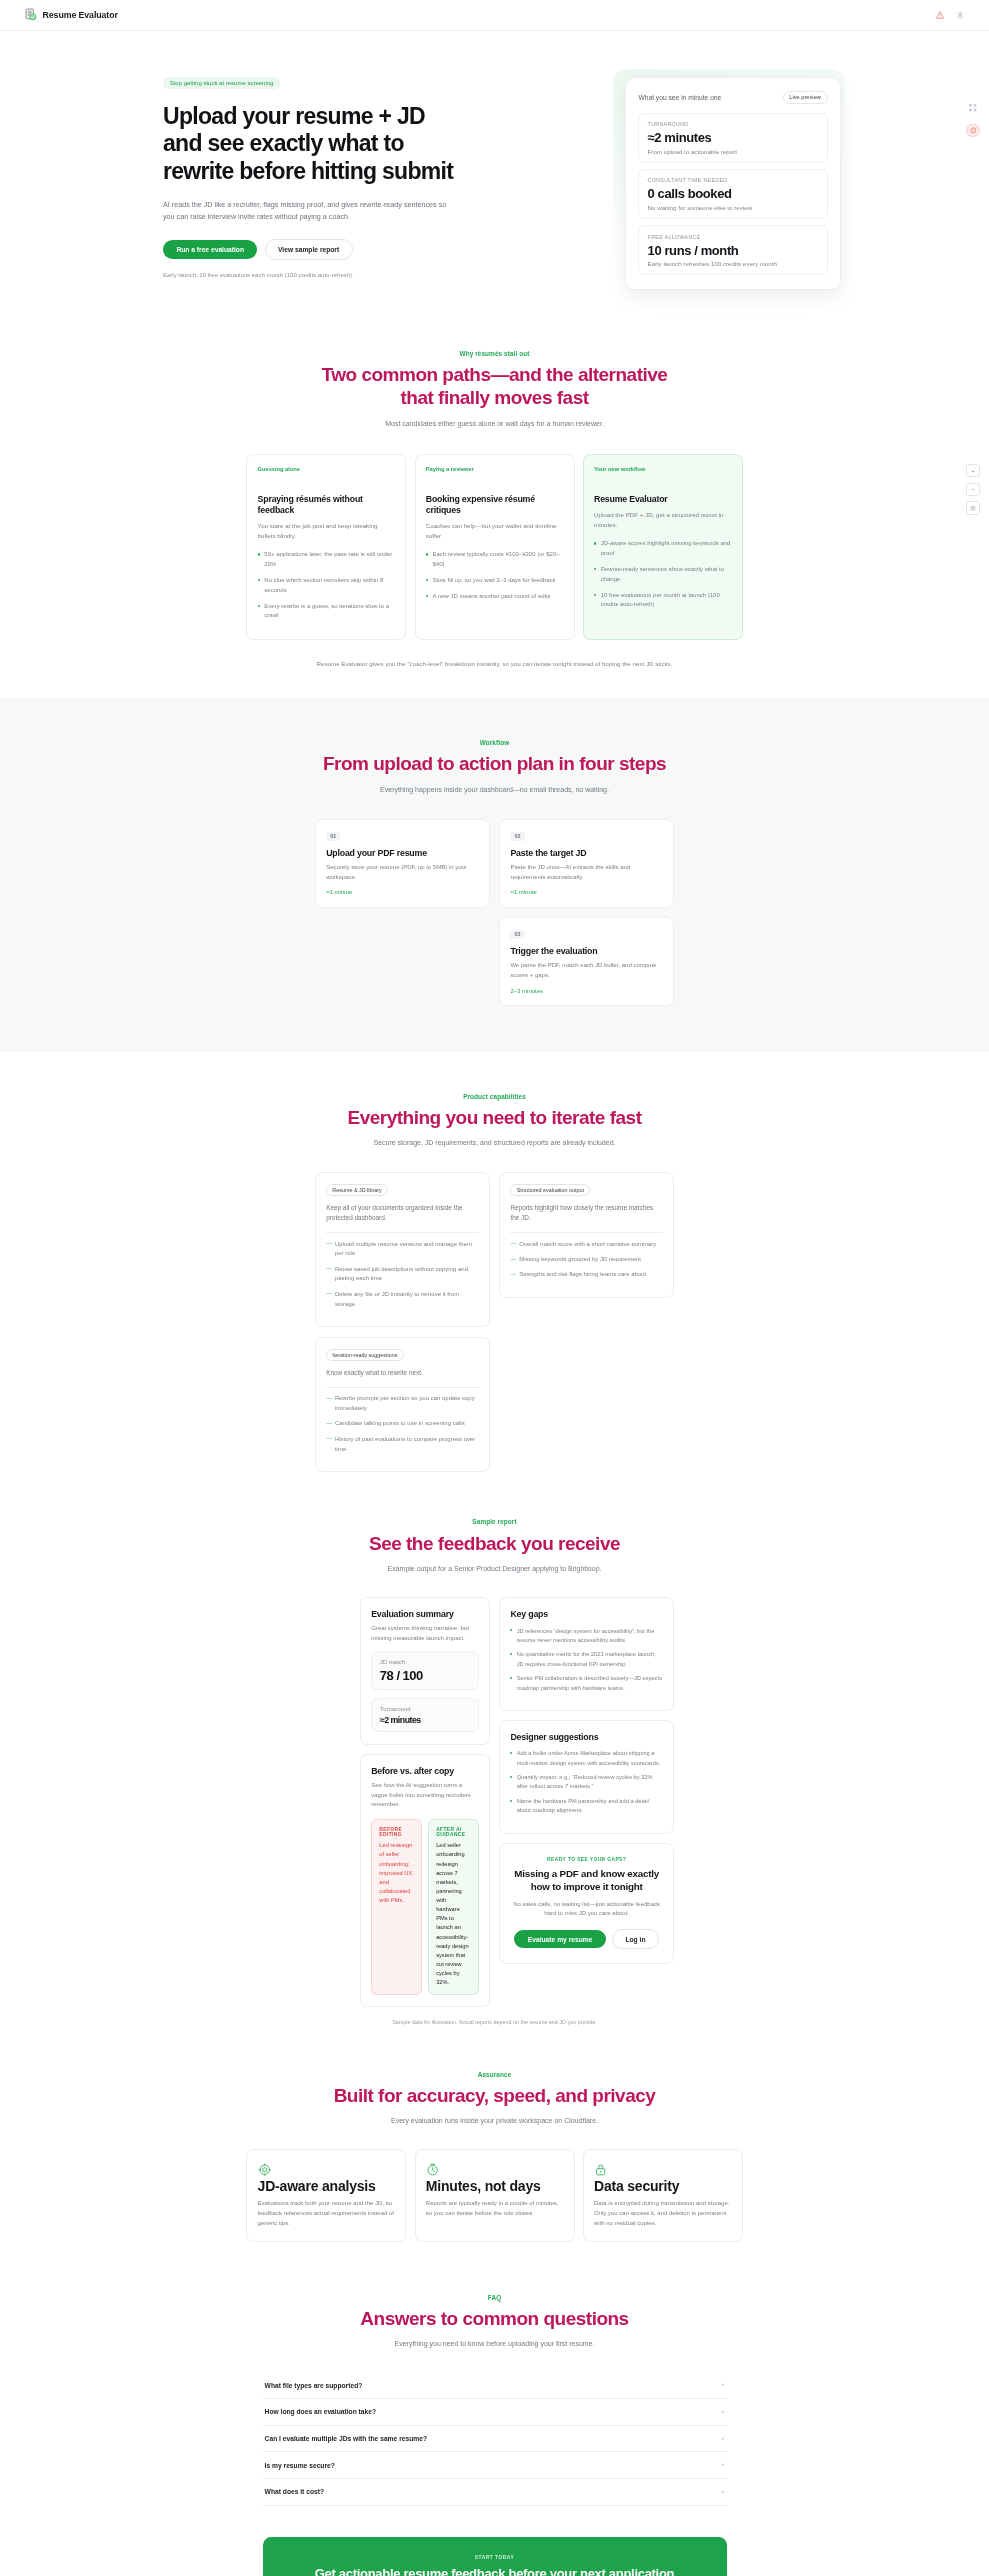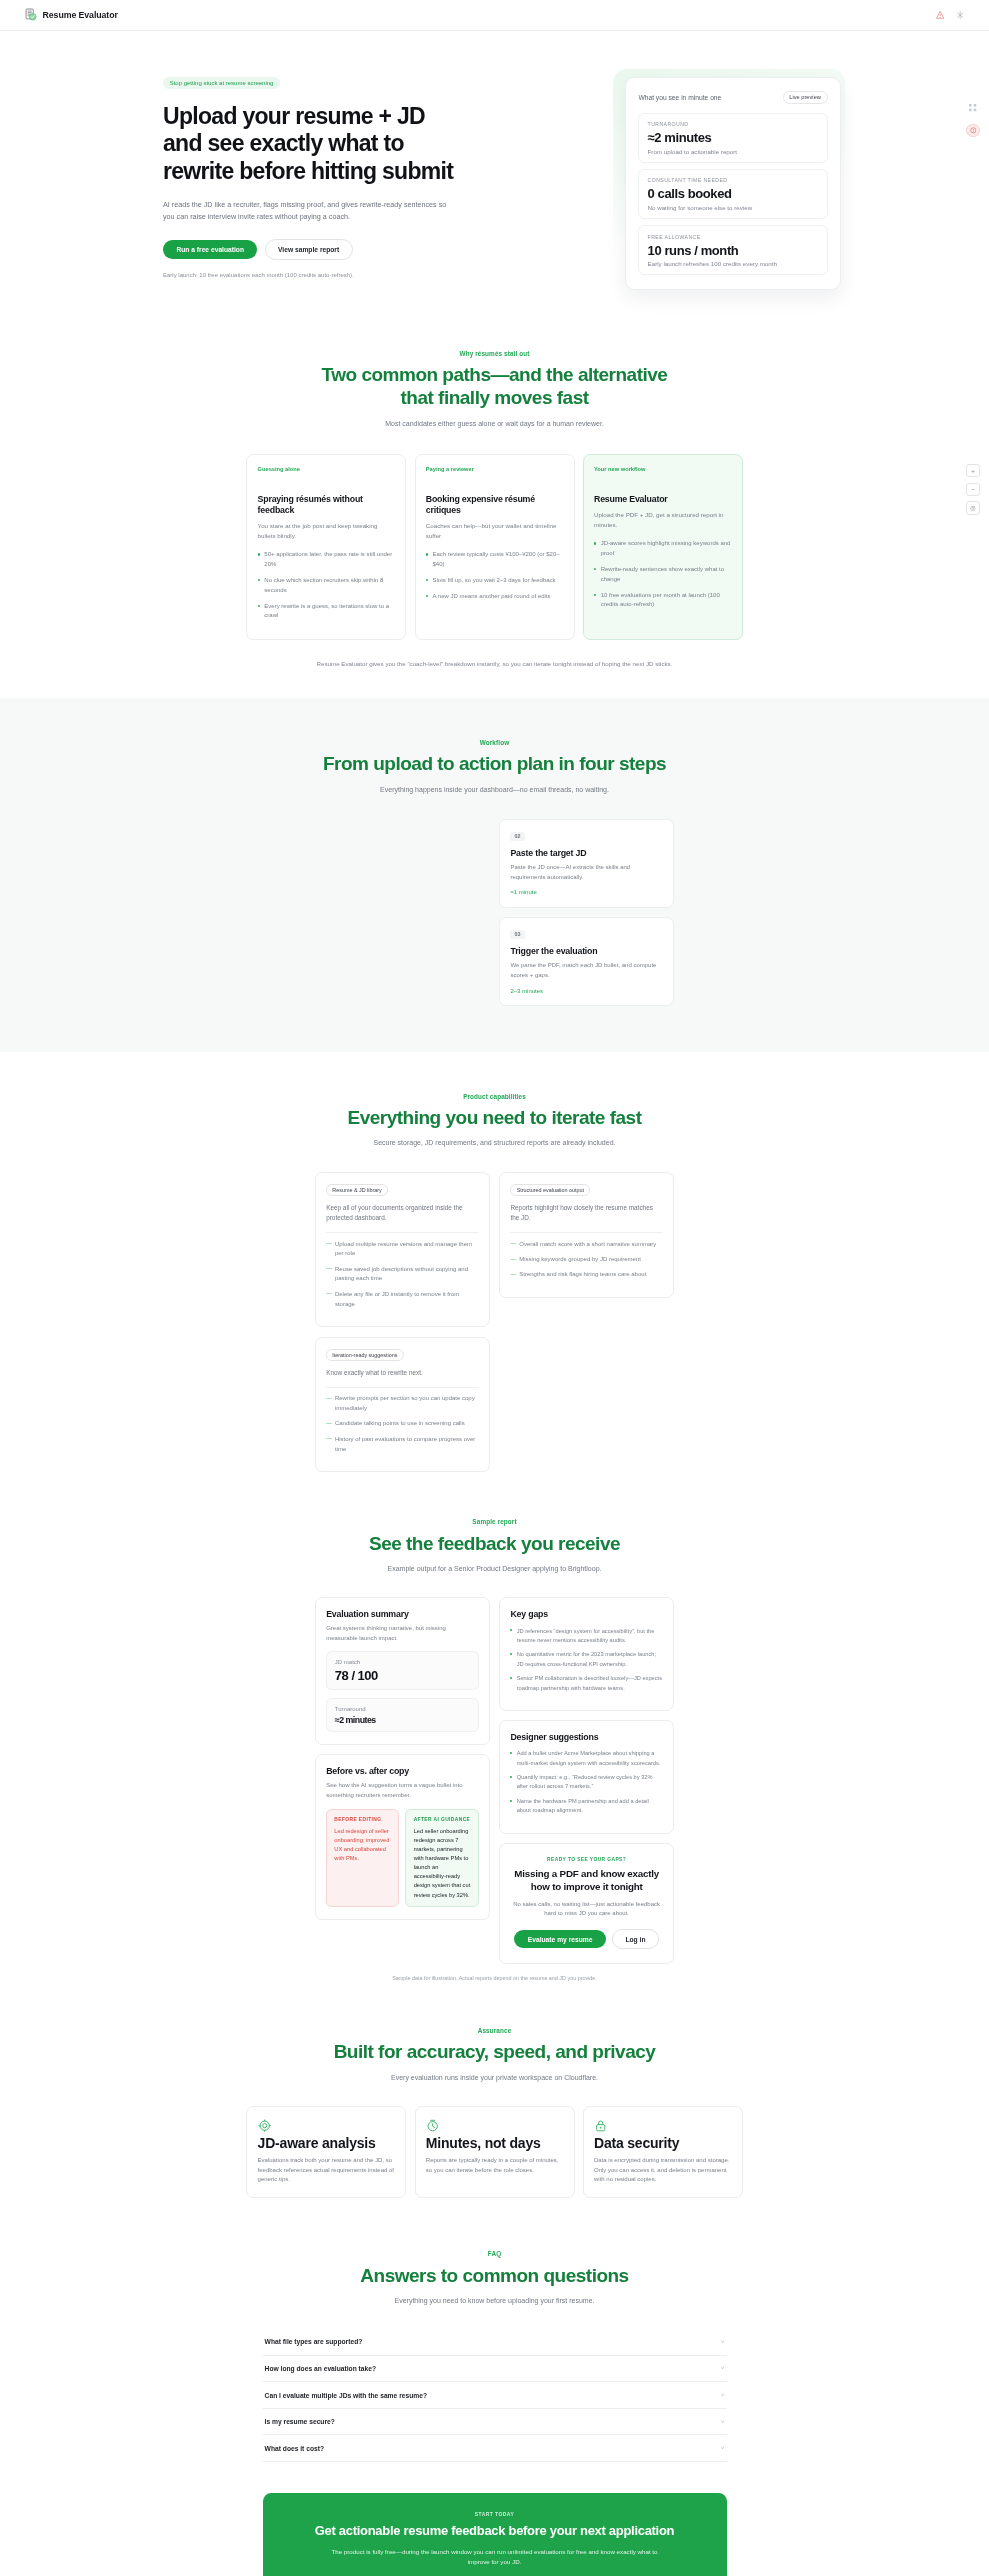--- a/index.html
+++ b/index.html
@@ -25,21 +25,21 @@
   .rail-btn{width:13.4px;height:13.4px;border:0.5px solid #e3e3e3;border-radius:3.1px;background:#fff;
     display:flex;align-items:center;justify-content:center;font-size:6.2px;color:#888;}
   .rail-dot{position:absolute;right:9.3px;top:124px;width:13.4px;height:13.4px;border-radius:50%;
     background:#ffeaea;border:0.5px solid #f6cfcf;display:flex;align-items:center;justify-content:center;}
   .rail-dot2{position:absolute;right:11.3px;top:103px;width:9.3px;height:9.3px;}
 
   
   .sec{width:989px;padding:0 24px;}
   .inner{max-width:721px;margin:0 auto;}
   .eyebrow{font-size:6.4px;color:#22a855;font-weight:600;text-align:center;letter-spacing:0.1px;}
-  .h2{font-size:19px;line-height:1.22;font-weight:700;text-align:center;letter-spacing:-0.5px;color:#15803d;margin-top:6.2px;}
+  .h2{font-size:19px;line-height:1.22;font-weight:700;text-align:center;letter-spacing:-0.5px;color:#be185d;margin-top:6.2px;}
   .sub{font-size:7px;color:#737884;text-align:center;margin-top:8.2px;line-height:1.6;}
 
   
   .hero{display:flex;gap:20.6px;padding:46px 24px 36px;position:relative;}
   .hero-left{width:433px;padding-left:139px;}
   .pill{display:inline-block;background:#e9f7ee;color:#1d9c4d;font-size:6px;
     padding:3.1px 6.7px;border-radius:10.3px;font-weight:500;}
   .hero-h1{font-size:23px;line-height:1.2;font-weight:700;letter-spacing:-0.7px;margin-top:13.4px;color:#101216;max-width:330px;}
   .hero-p{font-size:7.2px;color:#6d727d;line-height:1.75;margin-top:13.4px;max-width:289px;}
   .hero-cta{display:flex;gap:7.2px;margin-top:15.5px;align-items:center;}
@@ -275,20 +275,26 @@
     </div>
   </section>
 
   <section class="band">
     <div class="inner">
       <div class="eyebrow">Workflow</div>
       <h2 class="h2">From upload to action plan in four steps</h2>
       <p class="sub">Everything happens inside your dashboard—no email threads, no waiting.</p>
       <div class="steps">
         <div class="stepcol">
+          <div class="step">
+            <span class="step-n">01</span>
+            <div class="step-h">Upload your PDF resume</div>
+            <div class="step-p">Securely store your resume (PDF, up to 5MB) in your workspace.</div>
+            <div class="step-t">≈1 minute</div>
+          </div>
         </div>
         <div class="stepcol">
           <div class="step">
             <span class="step-n">02</span>
             <div class="step-h">Paste the target JD</div>
             <div class="step-p">Paste the JD once—AI extracts the skills and requirements automatically.</div>
             <div class="step-t">≈1 minute</div>
           </div>
           <div class="step">
             <span class="step-n">03</span>
@@ -340,21 +346,21 @@
       </div>
     </div>
   </section>
 
   <section class="sec" style="padding-top:46px">
     <div class="inner">
       <div class="eyebrow">Sample report</div>
       <h2 class="h2">See the feedback you receive</h2>
       <p class="sub">Example output for a Senior Product Designer applying to Brightloop.</p>
       <div class="rep-wrap">
-        <div style="display:flex;flex-direction:column;gap:9.3px;">
+        <div style="display:flex;flex-direction:column;gap:9.3px;margin-left:45px;">
           <div class="card">
             <div class="card-h">Evaluation summary</div>
             <div class="card-p">Great systems thinking narrative, but missing measurable launch impact.</div>
             <div class="metric">
               <div class="metric-k">JD match</div>
               <div class="metric-v">78 / 100</div>
             </div>
             <div class="metric">
               <div class="metric-k">Turnaround</div>
               <div class="metric-v sm">≈2 minutes</div>

